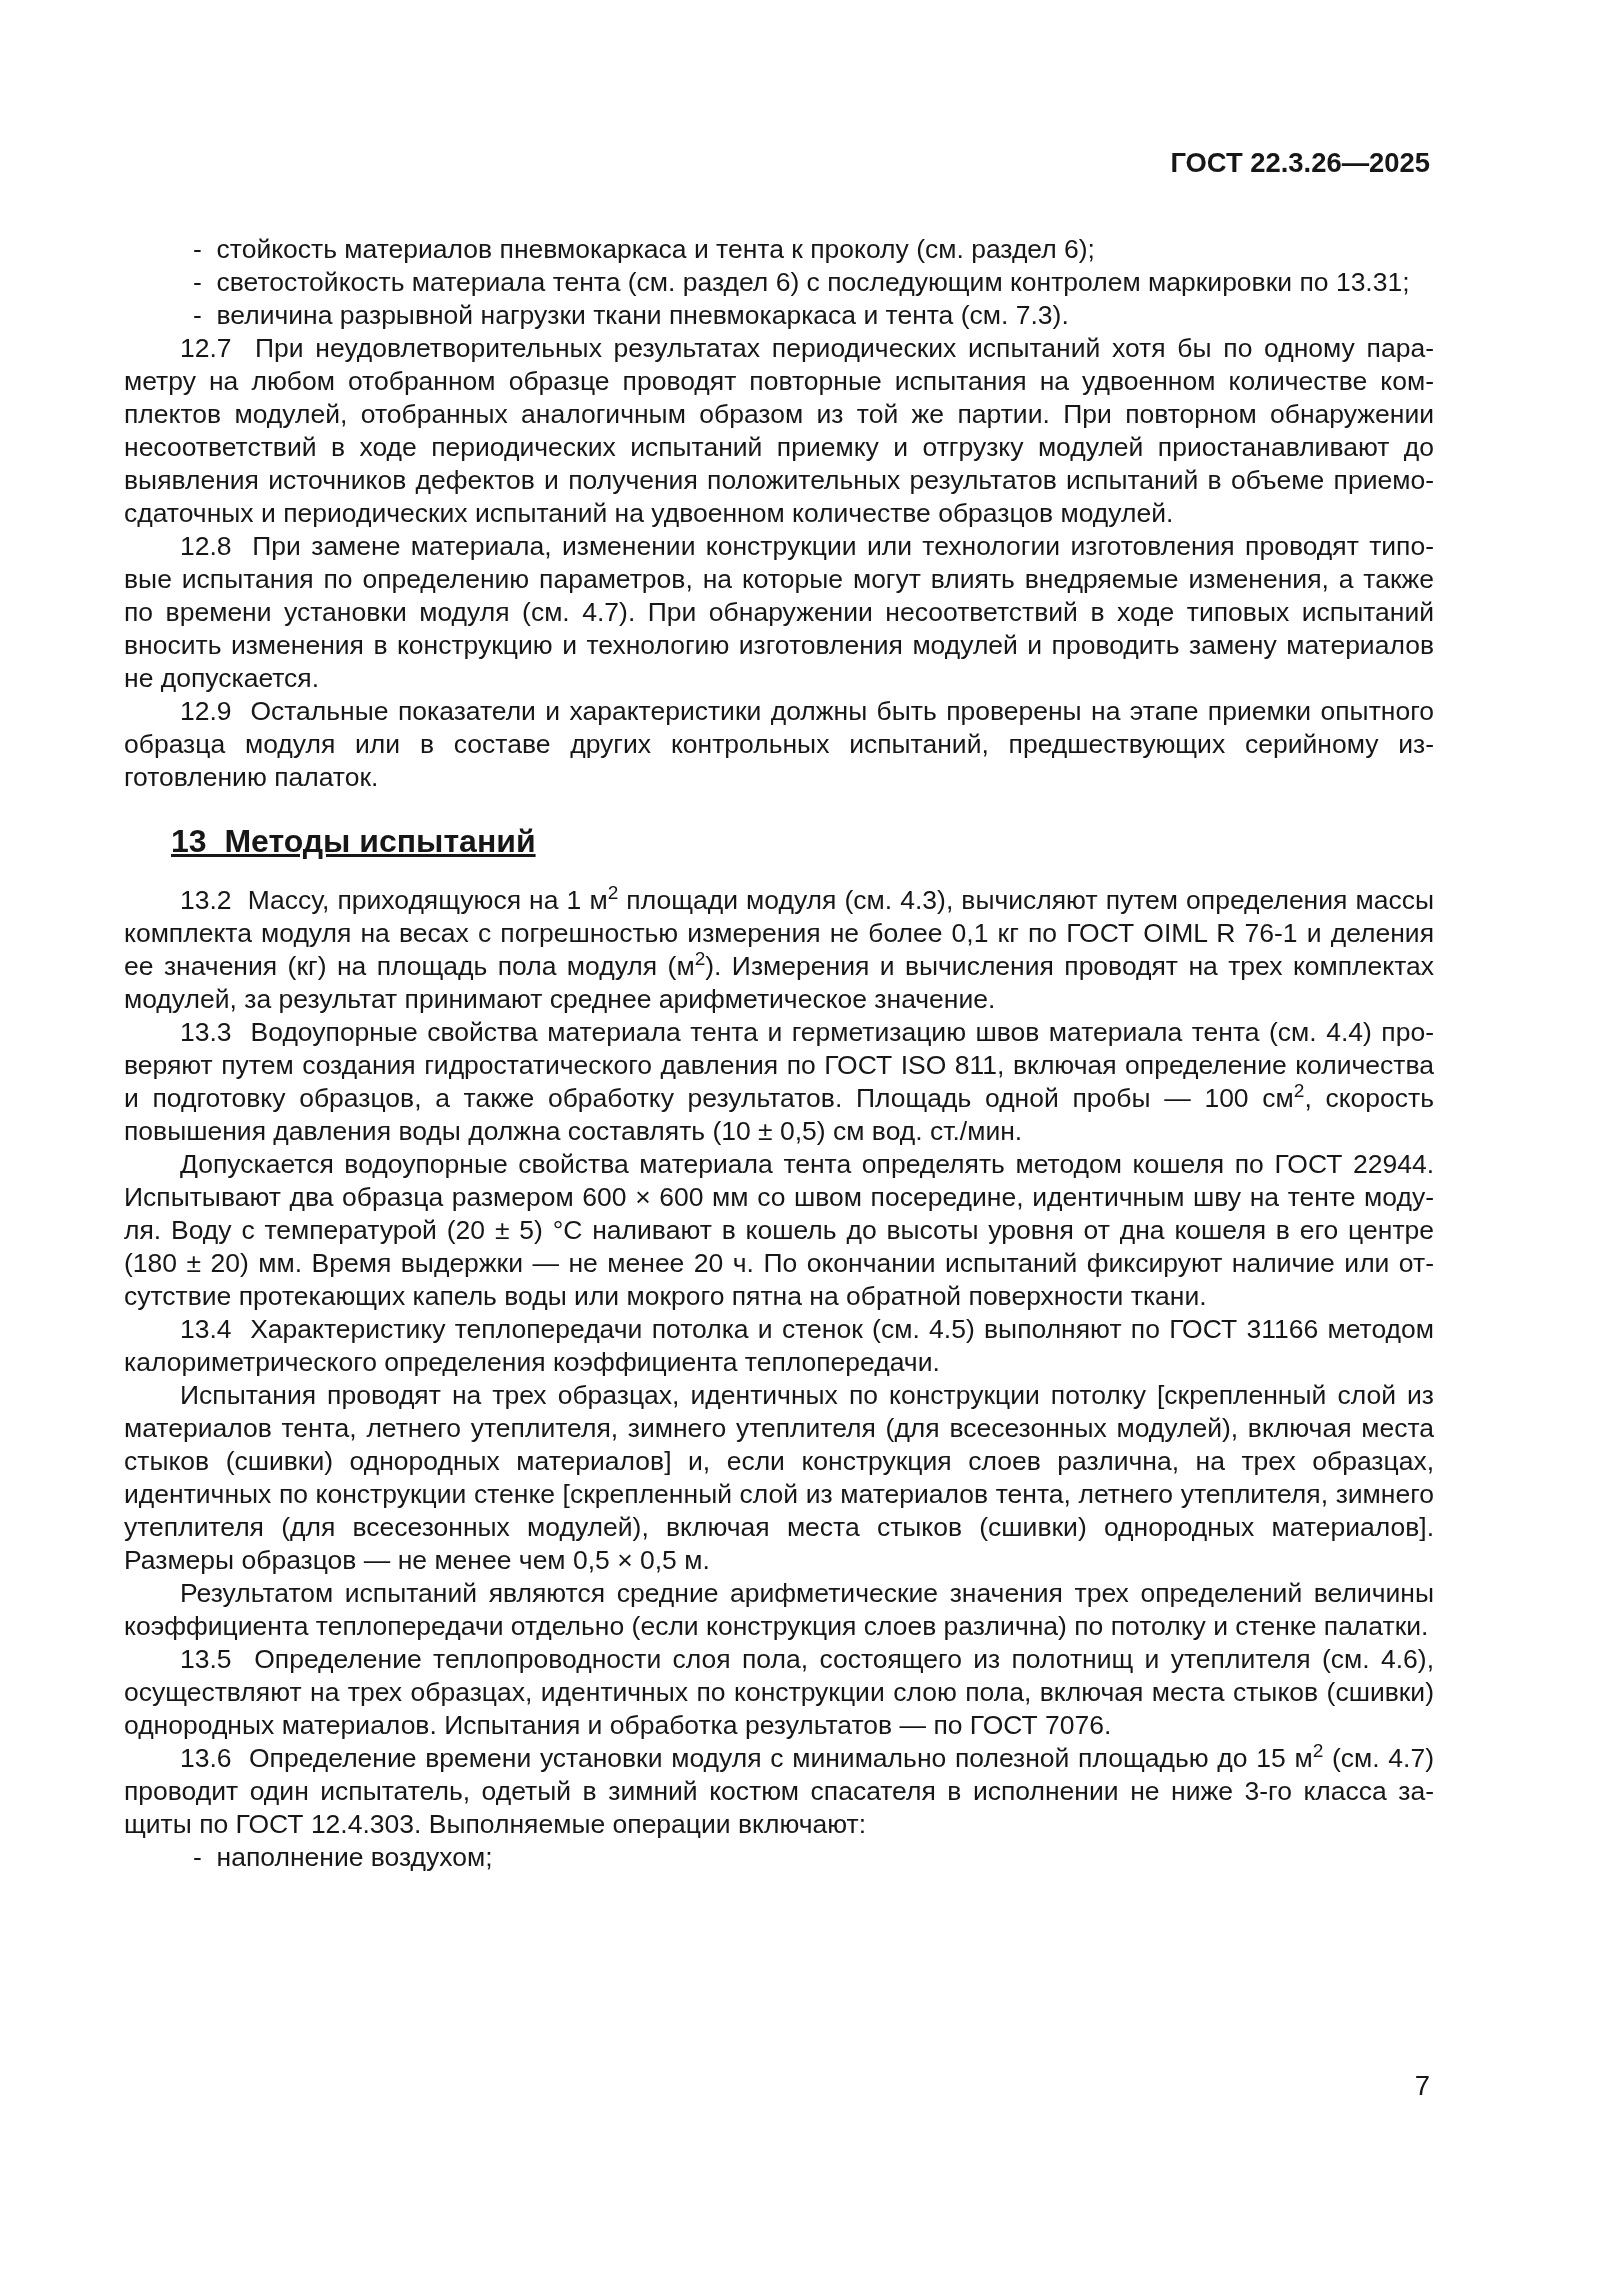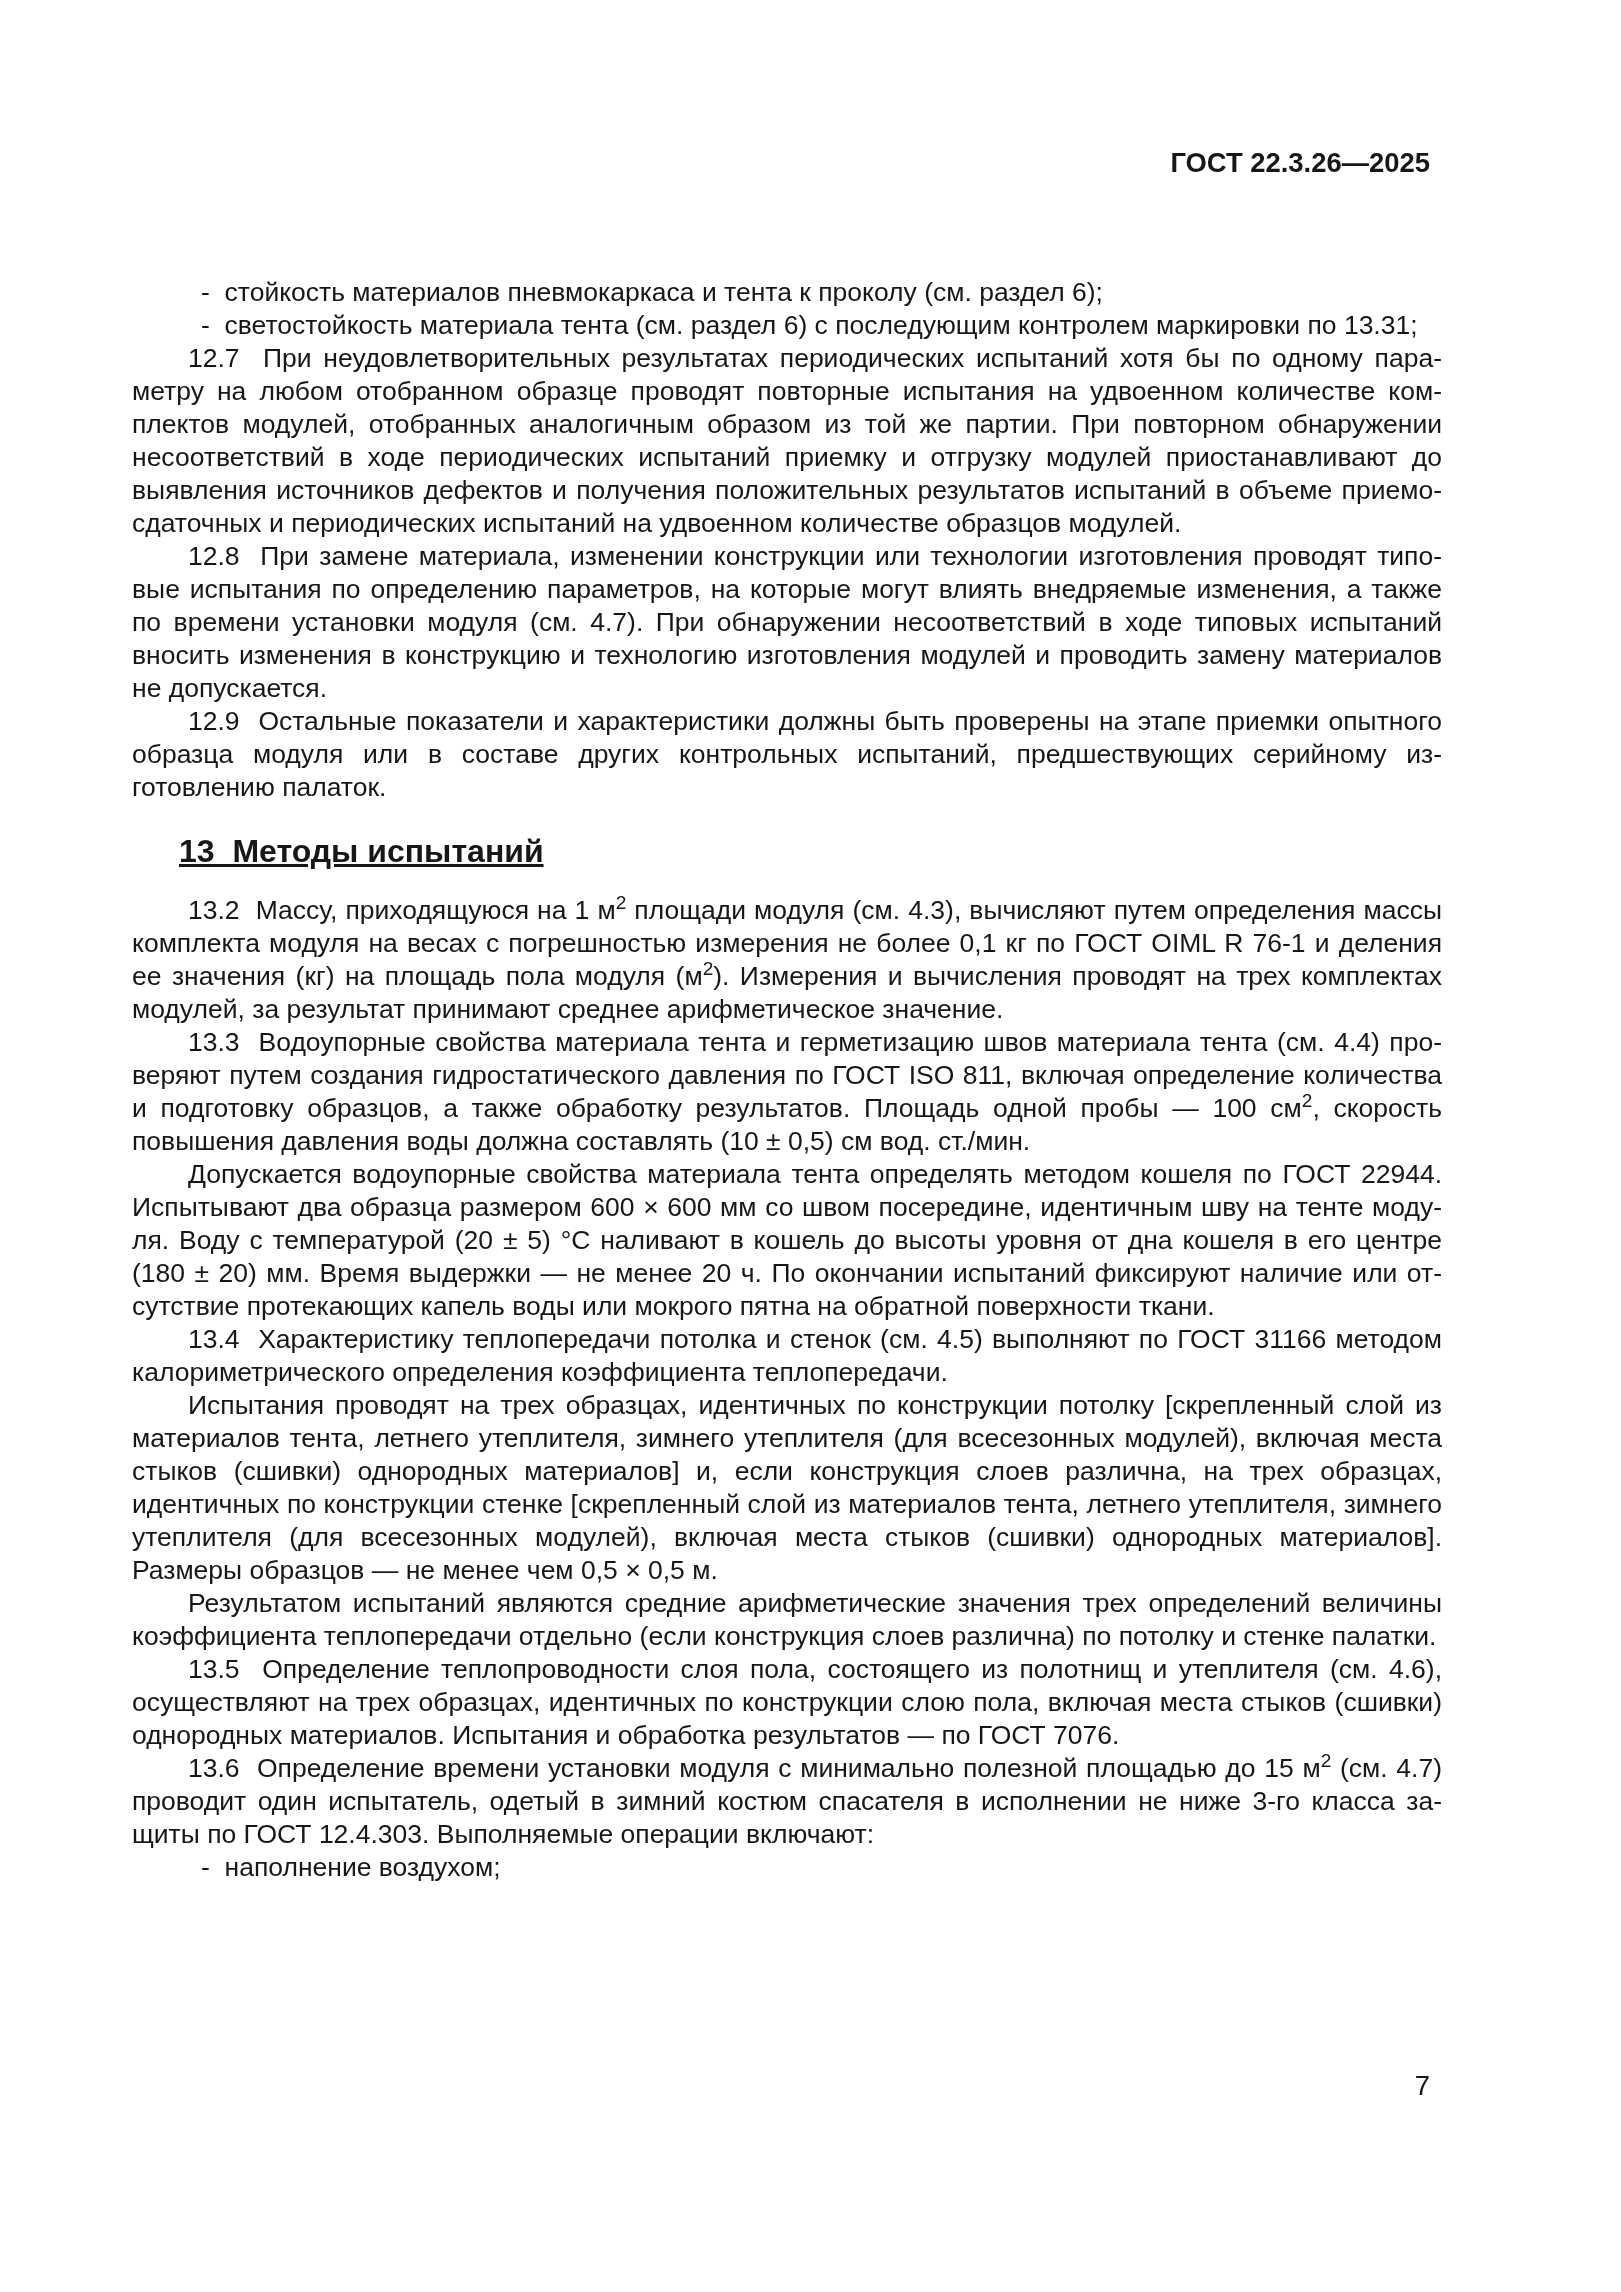--- a/index.html
+++ b/index.html
@@ -22,23 +22,22 @@
     left: 120px;
     width: 1310px;
     text-align: right;
     font-size: 27.4px;
     line-height: 31px;
     font-weight: 700;
   }
   .content {
     position: absolute;
     top: 233px;
-    left: 132px;
+    left: 124px;
     width: 1310px;
-    margin-top: 43px;
   }
   .block {
     margin: 0;
     font-size: 26.5px;
     line-height: 33px;
     text-align: justify;
     hyphens: manual;
   }
   .block span { display: inline; }
   .para { text-indent: 56px; }
@@ -70,20 +69,21 @@
 </head>
 <body>
 
 <div class="page">
   <div class="header">
     <span>ГОСТ 22.3.26—2025</span>
   </div>
   <div class="content">
       <p class="block list"><span>-&nbsp; стойкость материалов пневмокаркаса и тента к проколу (см. раздел 6);</span></p>
       <p class="block list"><span>-&nbsp; светостойкость материала тента (см. раздел 6) с последующим контролем маркировки по 13.31;</span></p>
+      <p class="block list"><span>-&nbsp; величина разрывной нагрузки ткани пневмокаркаса и тента (см. 7.3).</span></p>
       <p class="block para"><span>12.7&nbsp; При неудовлетворительных результатах периодических испытаний хотя бы по одному пара­метру на любом отобранном образце проводят повторные испытания на удвоенном количестве ком­плектов модулей, отобранных аналогичным образом из той же партии. При повторном обнаружении несоответствий в ходе периодических испытаний приемку и отгрузку модулей приостанавливают до выявления источников дефектов и получения положительных результатов испытаний в объеме при­емо-сдаточных и периодических испытаний на удвоенном количестве образцов модулей.</span></p>
       <p class="block para"><span>12.8&nbsp; При замене материала, изменении конструкции или технологии изготовления проводят типо­вые испытания по определению параметров, на которые могут влиять внедряемые изменения, а также по времени установки модуля (см. 4.7). При обнаружении несоответствий в ходе типовых испытаний вносить изменения в конструкцию и технологию изготовления модулей и проводить замену материалов не допускается.</span></p>
       <p class="block para"><span>12.9&nbsp; Остальные показатели и характеристики должны быть проверены на этапе приемки опыт­ного образца модуля или в составе других контрольных испытаний, предшествующих серийному из­готовлению палаток.</span></p>
       <p class="block heading"><span>13&nbsp; Методы испытаний</span></p>
       <p class="block para"><span>13.2&nbsp; Массу, приходящуюся на 1 м</span><sup>2</sup><span> площади модуля (см. 4.3), вычисляют путем определения массы комплекта модуля на весах с погрешностью измерения не более 0,1 кг по ГОСТ OIML R 76-1 и деления ее значения (кг) на площадь пола модуля (м</span><sup>2</sup><span>). Измерения и вычисления проводят на трех комплектах модулей, за результат принимают среднее арифметическое значение.</span></p>
       <p class="block para"><span>13.3&nbsp; Водоупорные свойства материала тента и герметизацию швов материала тента (см. 4.4) про­веряют путем создания гидростатического давления по ГОСТ ISO 811, включая определение количе­ства и подготовку образцов, а также обработку результатов. Площадь одной пробы — 100 см</span><sup>2</sup><span>, скорость повышения давления воды должна составлять (10 ± 0,5) см вод. ст./мин.</span></p>
       <p class="block para"><span>Допускается водоупорные свойства материала тента определять методом кошеля по ГОСТ 22944. Испытывают два образца размером 600 × 600 мм со швом посередине, идентичным шву на тенте моду­ля. Воду с температурой (20 ± 5) °С наливают в кошель до высоты уровня от дна кошеля в его центре (180 ± 20) мм. Время выдержки — не менее 20 ч. По окончании испытаний фиксируют наличие или от­сутствие протекающих капель воды или мокрого пятна на обратной поверхности ткани.</span></p>
       <p class="block para"><span>13.4&nbsp; Характеристику теплопередачи потолка и стенок (см. 4.5) выполняют по ГОСТ 31166 мето­дом калориметрического определения коэффициента теплопередачи.</span></p>
       <p class="block para"><span>Испытания проводят на трех образцах, идентичных по конструкции потолку [скрепленный слой из материалов тента, летнего утеплителя, зимнего утеплителя (для всесезонных модулей), включая места стыков (сшивки) однородных материалов] и, если конструкция слоев различна, на трех образцах, идентичных по конструкции стенке [скрепленный слой из материалов тента, летнего утеплителя, зим­него утеплителя (для всесезонных модулей), включая места стыков (сшивки) однородных материалов]. Размеры образцов — не менее чем 0,5 × 0,5 м.</span></p>
       <p class="block para"><span>Результатом испытаний являются средние арифметические значения трех определений величи­ны коэффициента теплопередачи отдельно (если конструкция слоев различна) по потолку и стенке палатки.</span></p>

